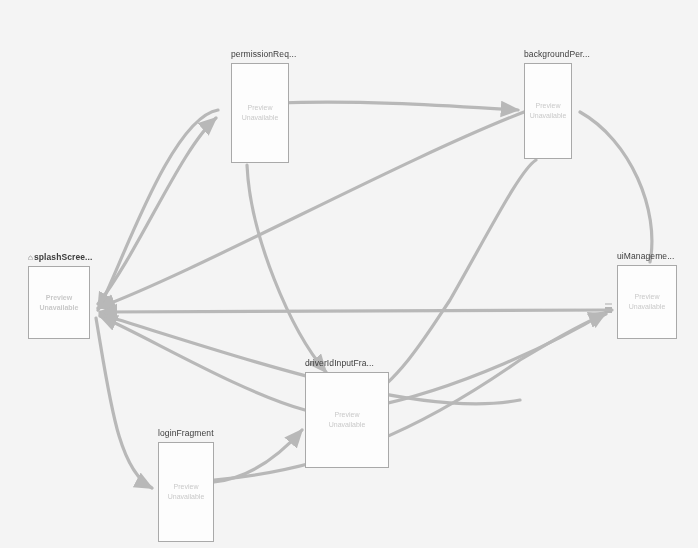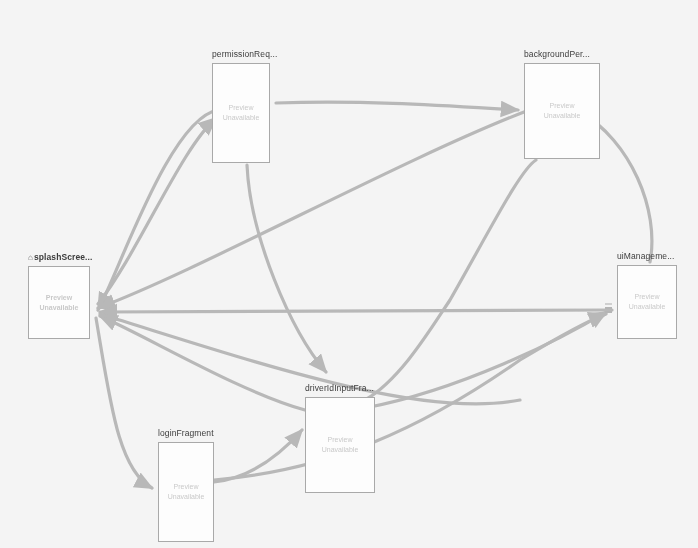--- a/index.html
+++ b/index.html
@@ -143,33 +143,33 @@
       <span class="start-icon">⌂</span><span>splashScree...</span>
     </div>
     <div class="node-frame">
       <div class="preview-text">
         <span>Preview</span>
         <span>Unavailable</span>
       </div>
     </div>
   </div>
 
-  <div class="node" style="left:212px; top:63px; width:58px; height:100px;">
+  <div class="node" style="left:231px; top:63px; width:58px; height:100px;">
     <div class="node-label">
       <span>permissionReq...</span>
     </div>
     <div class="node-frame">
       <div class="preview-text">
         <span>Preview</span>
         <span>Unavailable</span>
       </div>
     </div>
   </div>
 
-  <div class="node" style="left:524px; top:63px; width:76px; height:96px;">
+  <div class="node" style="left:524px; top:63px; width:48px; height:96px;">
     <div class="node-label">
       <span>backgroundPer...</span>
     </div>
     <div class="node-frame">
       <div class="preview-text">
         <span>Preview</span>
         <span>Unavailable</span>
       </div>
     </div>
   </div>
@@ -184,21 +184,21 @@
       <div class="bar b3"></div>
     </div>
     <div class="node-frame">
       <div class="preview-text">
         <span>Preview</span>
         <span>Unavailable</span>
       </div>
     </div>
   </div>
 
-  <div class="node" style="left:305px; top:397px; width:70px; height:96px;">
+  <div class="node" style="left:305px; top:372px; width:84px; height:96px;">
     <div class="node-label">
       <span>driverIdInputFra...</span>
     </div>
     <div class="node-frame">
       <div class="preview-text">
         <span>Preview</span>
         <span>Unavailable</span>
       </div>
     </div>
   </div>

